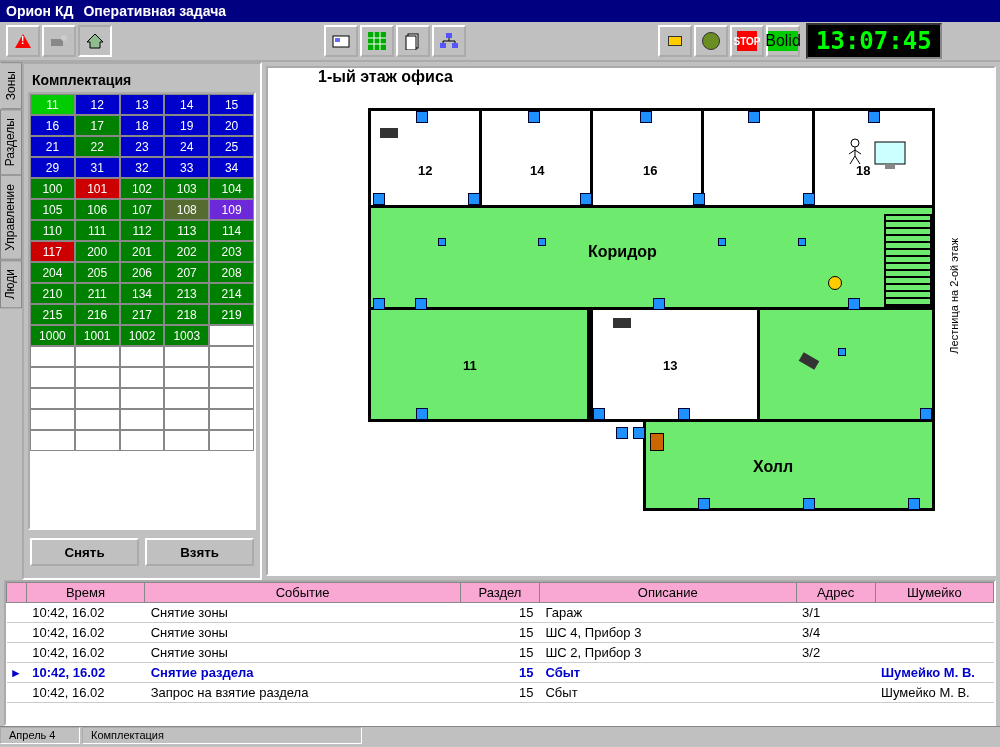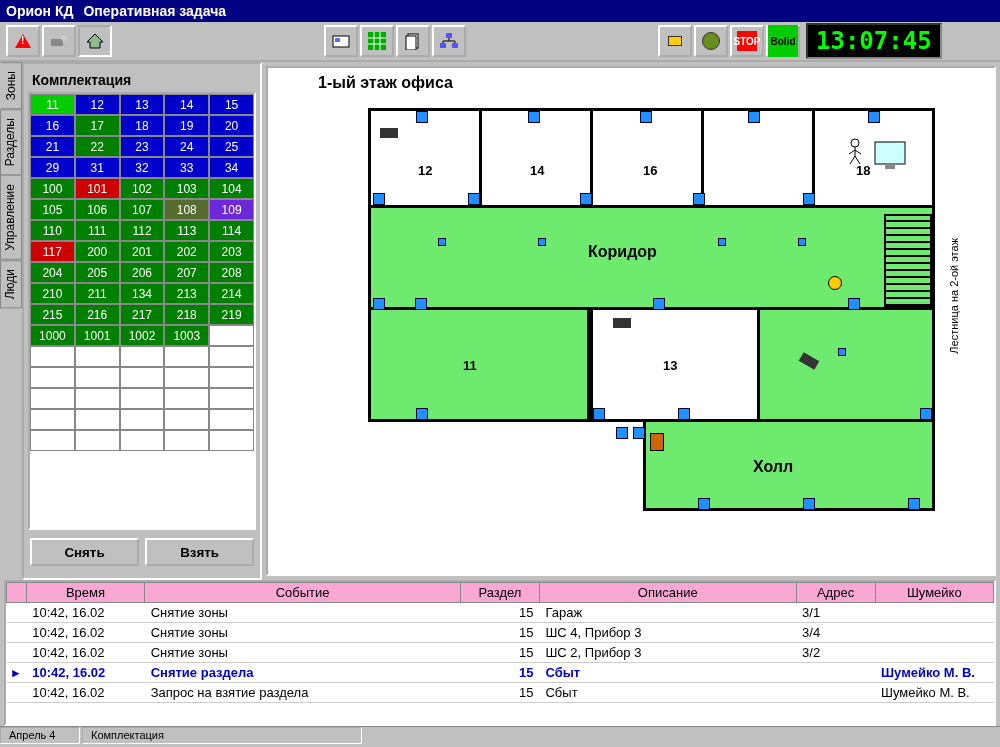--- a/index.html
+++ b/index.html
@@ -11,21 +11,21 @@
 .toolbar { height: 40px; background: #c0c0c0; display: flex; align-items: center; padding: 2px 6px; border-bottom: 2px outset #fff; }
 .tb-btn { width: 34px; height: 32px; background: #c0c0c0; border: 2px outset #fff; margin-right: 2px; display: flex; align-items: center; justify-content: center; cursor: pointer; }
 .tb-gap { width: 210px; }
 .tb-gap2 { width: 190px; }
 .tb-btn.active { border: 2px inset #fff; }
 .alert-triangle { width:0;height:0;border-left:8px solid transparent;border-right:8px solid transparent;border-bottom:14px solid red; position:relative;}
 .alert-triangle::after{content:"!";position:absolute;left:-2px;top:1px;color:#fff;font-weight:bold;font-size:10px;}
 .camera-led { width:14px;height:10px;background:#ffcc00;border:1px solid #333;}
 .green-led { width:18px;height:18px;border-radius:50%;background:#6b8e23;border:1px solid #333;}
 .stop-sign{width:20px;height:20px;background:red;color:#fff;font-size:10px;font-weight:bold;display:flex;align-items:center;justify-content:center;}
-.bolid{width:30px;height:32px;background:#0c0;color:#000;font-size:10px;font-weight:bold;display:flex;align-items:center;justify-content:center;}
+.bolid{width:30px;height:20px;background:#0c0;color:#000;font-size:16px;font-weight:normal;display:flex;align-items:center;justify-content:center;}
 .clock{background:#000;color:#0f0;font-family:monospace;font-size:24px;font-weight:bold;padding:2px 8px;margin-left:4px;border:2px inset #888;}
 
 .main { display: flex; height: 518px; }
 .sidetabs { width: 22px; background: #c0c0c0; display:flex; flex-direction:column; }
 .vtab { flex: 0 0 auto; writing-mode: vertical-rl; transform: rotate(180deg); padding: 8px 2px; border: 1px solid #888; background: #c0c0c0; text-align: center; font-size: 12px; cursor:pointer; }
 .vtab.sel { background: #c0c0c0; border-right: 2px solid #c0c0c0; font-weight: normal; }
 
 .leftpanel { width: 240px; background: #c0c0c0; border: 2px inset #fff; display:flex; flex-direction:column; padding:4px; }
 .panel-title { font-weight: bold; font-size: 14px; padding: 4px; }
 .zone-grid-wrap { flex:1; overflow:auto; border: 2px inset #fff; background:#fff; }
@@ -36,21 +36,21 @@
 .zone-cell.red { background: #cc0000; }
 .zone-cell.darkred { background: #6d28d9; }
 .zone-cell.lime { background: #00cc00; }
 .zone-cell.olive { background: #556b2f; }
 .zone-cell.empty { background: #fff; }
 
 .btn-row { display:flex; gap:6px; padding:8px 2px; }
 .btn { flex:1; height:28px; background:#c0c0c0; border:2px outset #fff; font-weight:bold; cursor:pointer; }
 
 .floorplan-area { flex:1; background:#fff; border: 2px inset #fff; margin:4px; position:relative; }
-.floor-title { position:absolute; top:6px; left:50px; font-weight:bold; font-size:16px; }
+.floor-title { position:absolute; top:0; left:50px; font-weight:bold; font-size:16px; }
 .plan { position:absolute; left:100px; top:40px; width:570px; height:410px; }
 .room { position:absolute; border:3px solid #000; background:#fff; }
 .room.green { background:#6eeb6e; }
 .rlabel { position:absolute; font-weight:bold; font-size:13px; }
 .sensor { position:absolute; width:12px; height:12px; background:#1e90ff; border:1px solid #003; }
 .sensor.sm { width:8px; height:8px; background:#1e90ff; }
 .stair-text { position:absolute; writing-mode:vertical-rl; transform:rotate(180deg); font-size:11px; right:-22px; top:130px; }
 .stairs { position:absolute; right:6px; top:106px; width:48px; height:94px; background:repeating-linear-gradient(0deg,#000,#000 2px,transparent 2px,transparent 7px); border:2px solid #000; }
 .cam { position:absolute; width:18px; height:10px; background:#333; }
 .person{position:absolute;width:18px;height:26px;}

